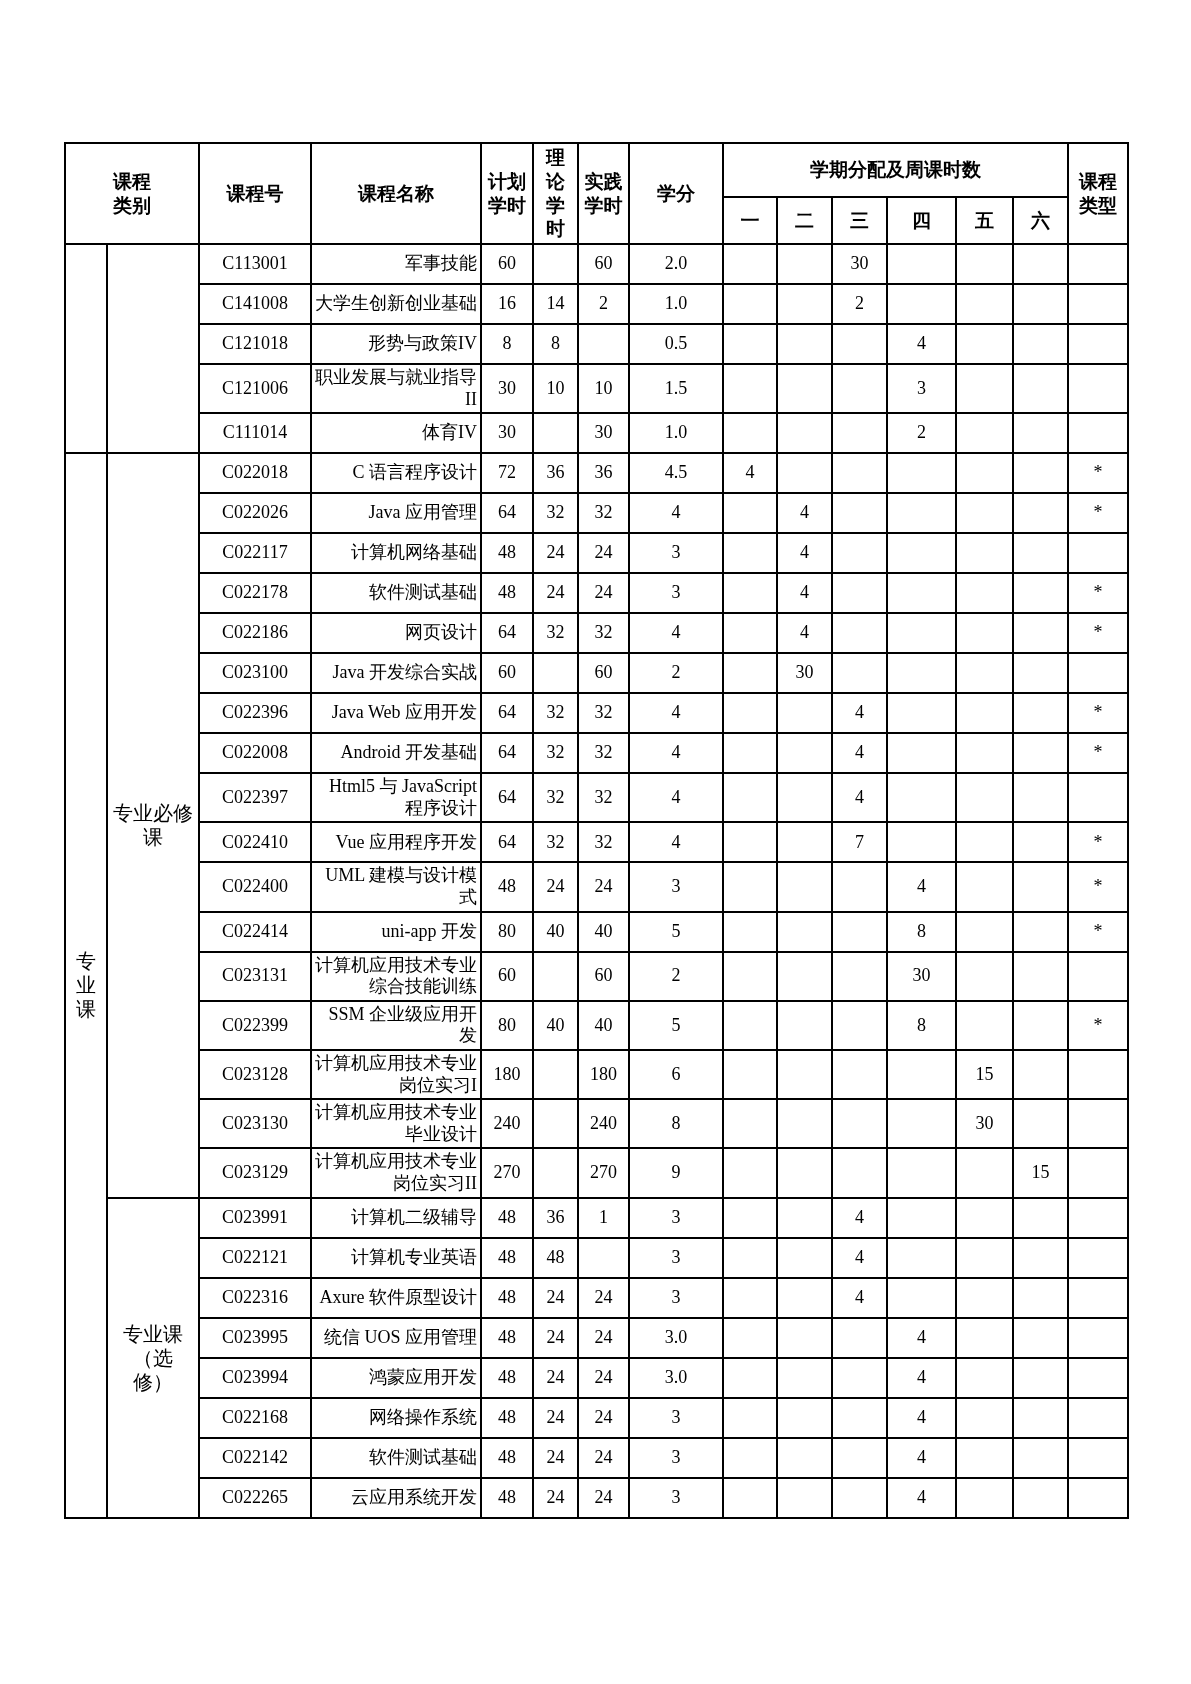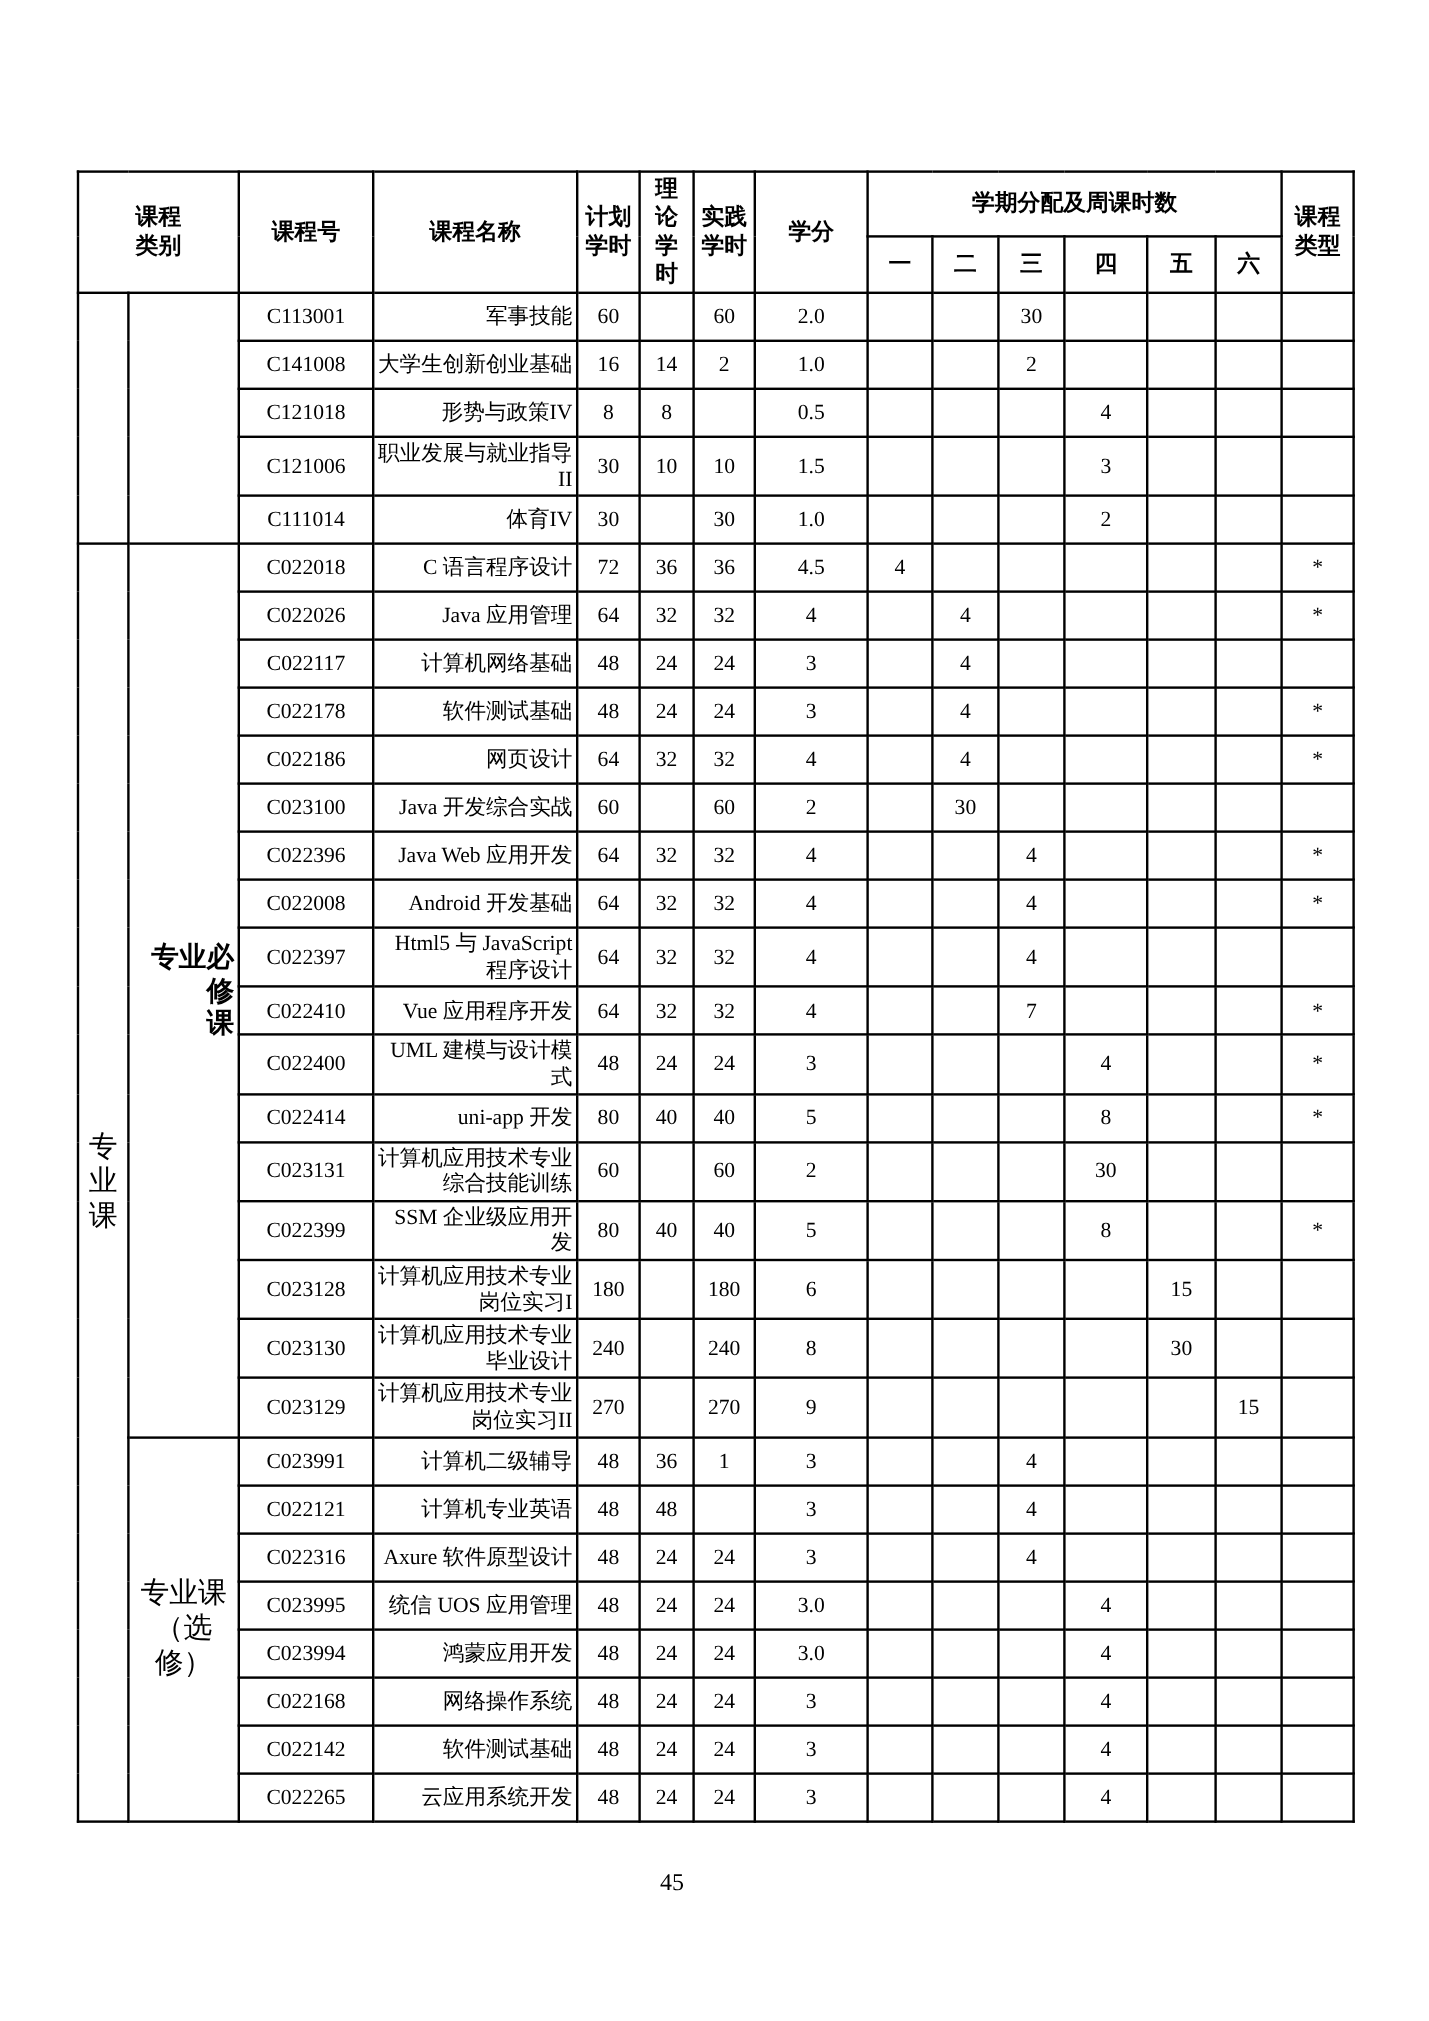--- a/index.html
+++ b/index.html
@@ -17,22 +17,22 @@
     text-align:center; vertical-align:middle;
     font-size:18px; line-height:1.2;
     overflow:hidden;
   }
   .curriculum thead th { font-weight:bold; font-size:19px; line-height:1.25; }
   .curriculum tbody tr { height:40px; }
   .curriculum thead tr.h1 { height:44px; }
   .curriculum thead tr.h2 { height:38px; }
   .pre { white-space:pre-line; }
   td.name { text-align:right; }
-  td.cat { font-size:24px; }
-  td.cat.bold { font-weight:bold; font-size:23px;text-align:right; }
+  td.cat { font-size:20px; }
+  td.cat.bold { font-weight:normal; font-size:20px; }
   .pageno {
     position:absolute; top:1558px; left:0; width:1120px;
     text-align:center; font-size:20px;
   }
 </style>
 </head>
 <body>
 
 <div class="page">
   <table class="curriculum">
@@ -533,14 +533,13 @@
           <td></td>
           <td></td>
           <td></td>
           <td>4</td>
           <td></td>
           <td></td>
           <td></td>
         </tr>
       </tbody>
   </table>
-  <div class="pageno">45</div>
 </div>
 
 </body></html>

